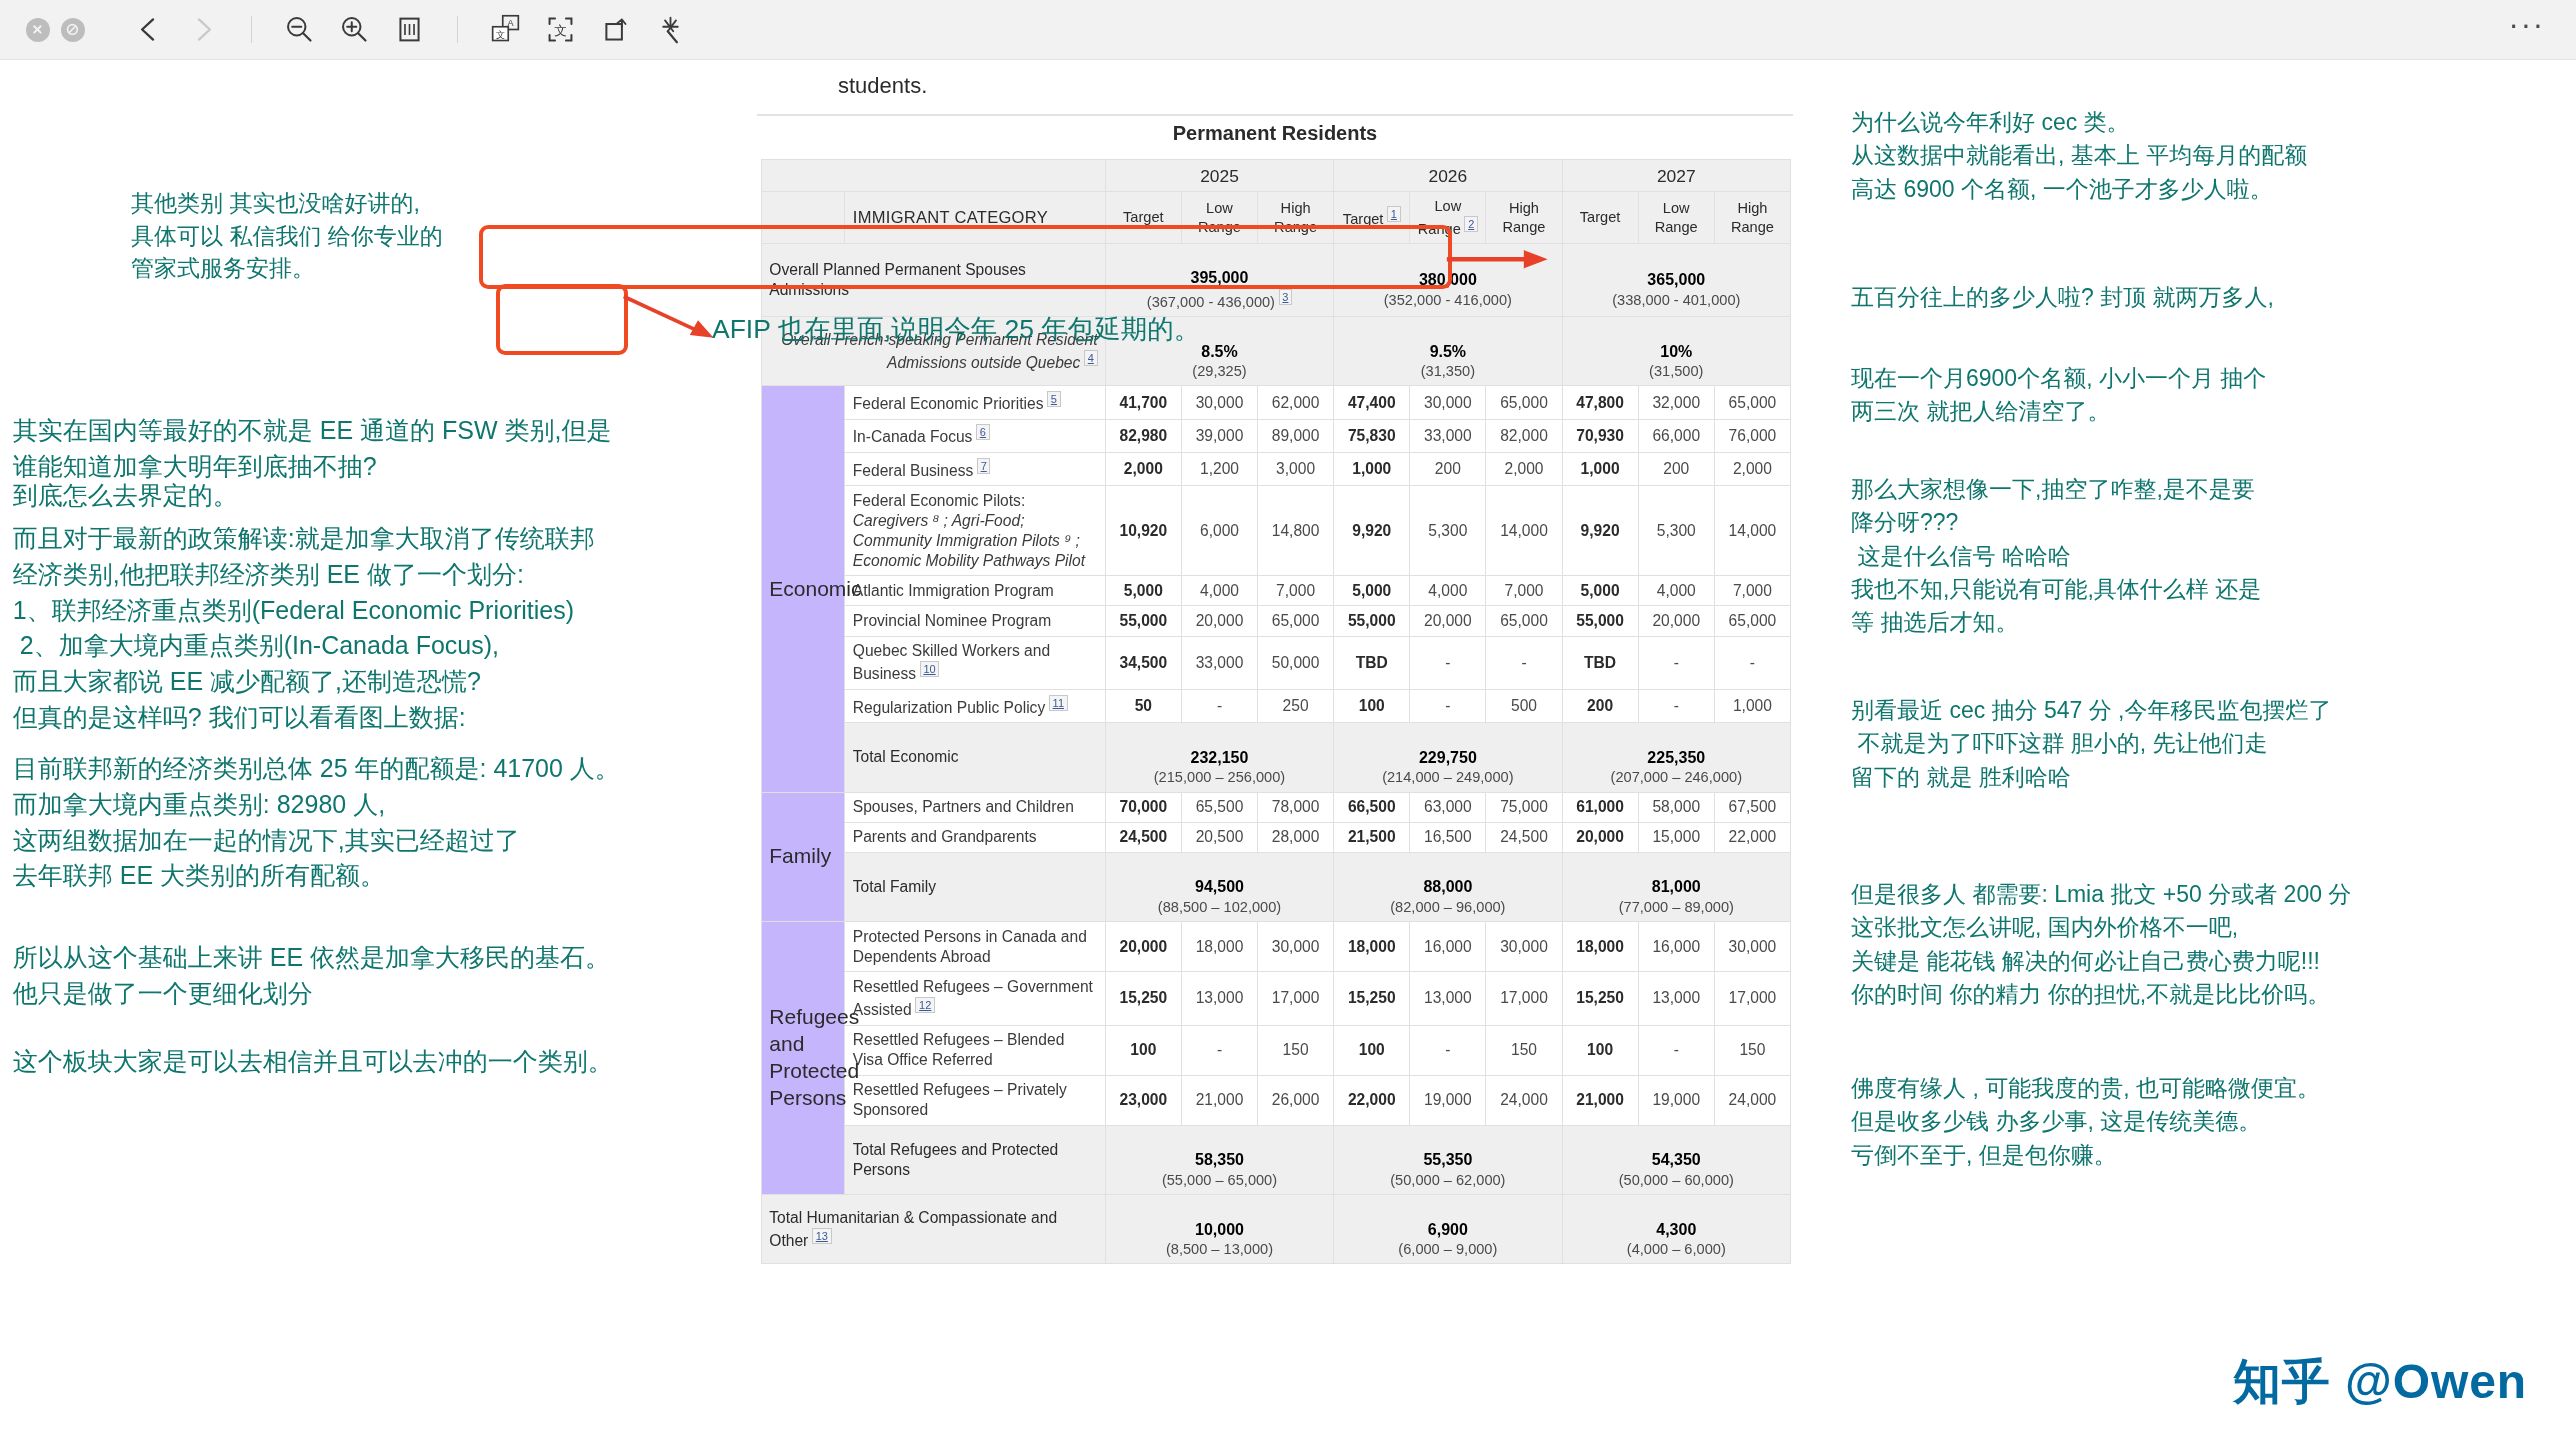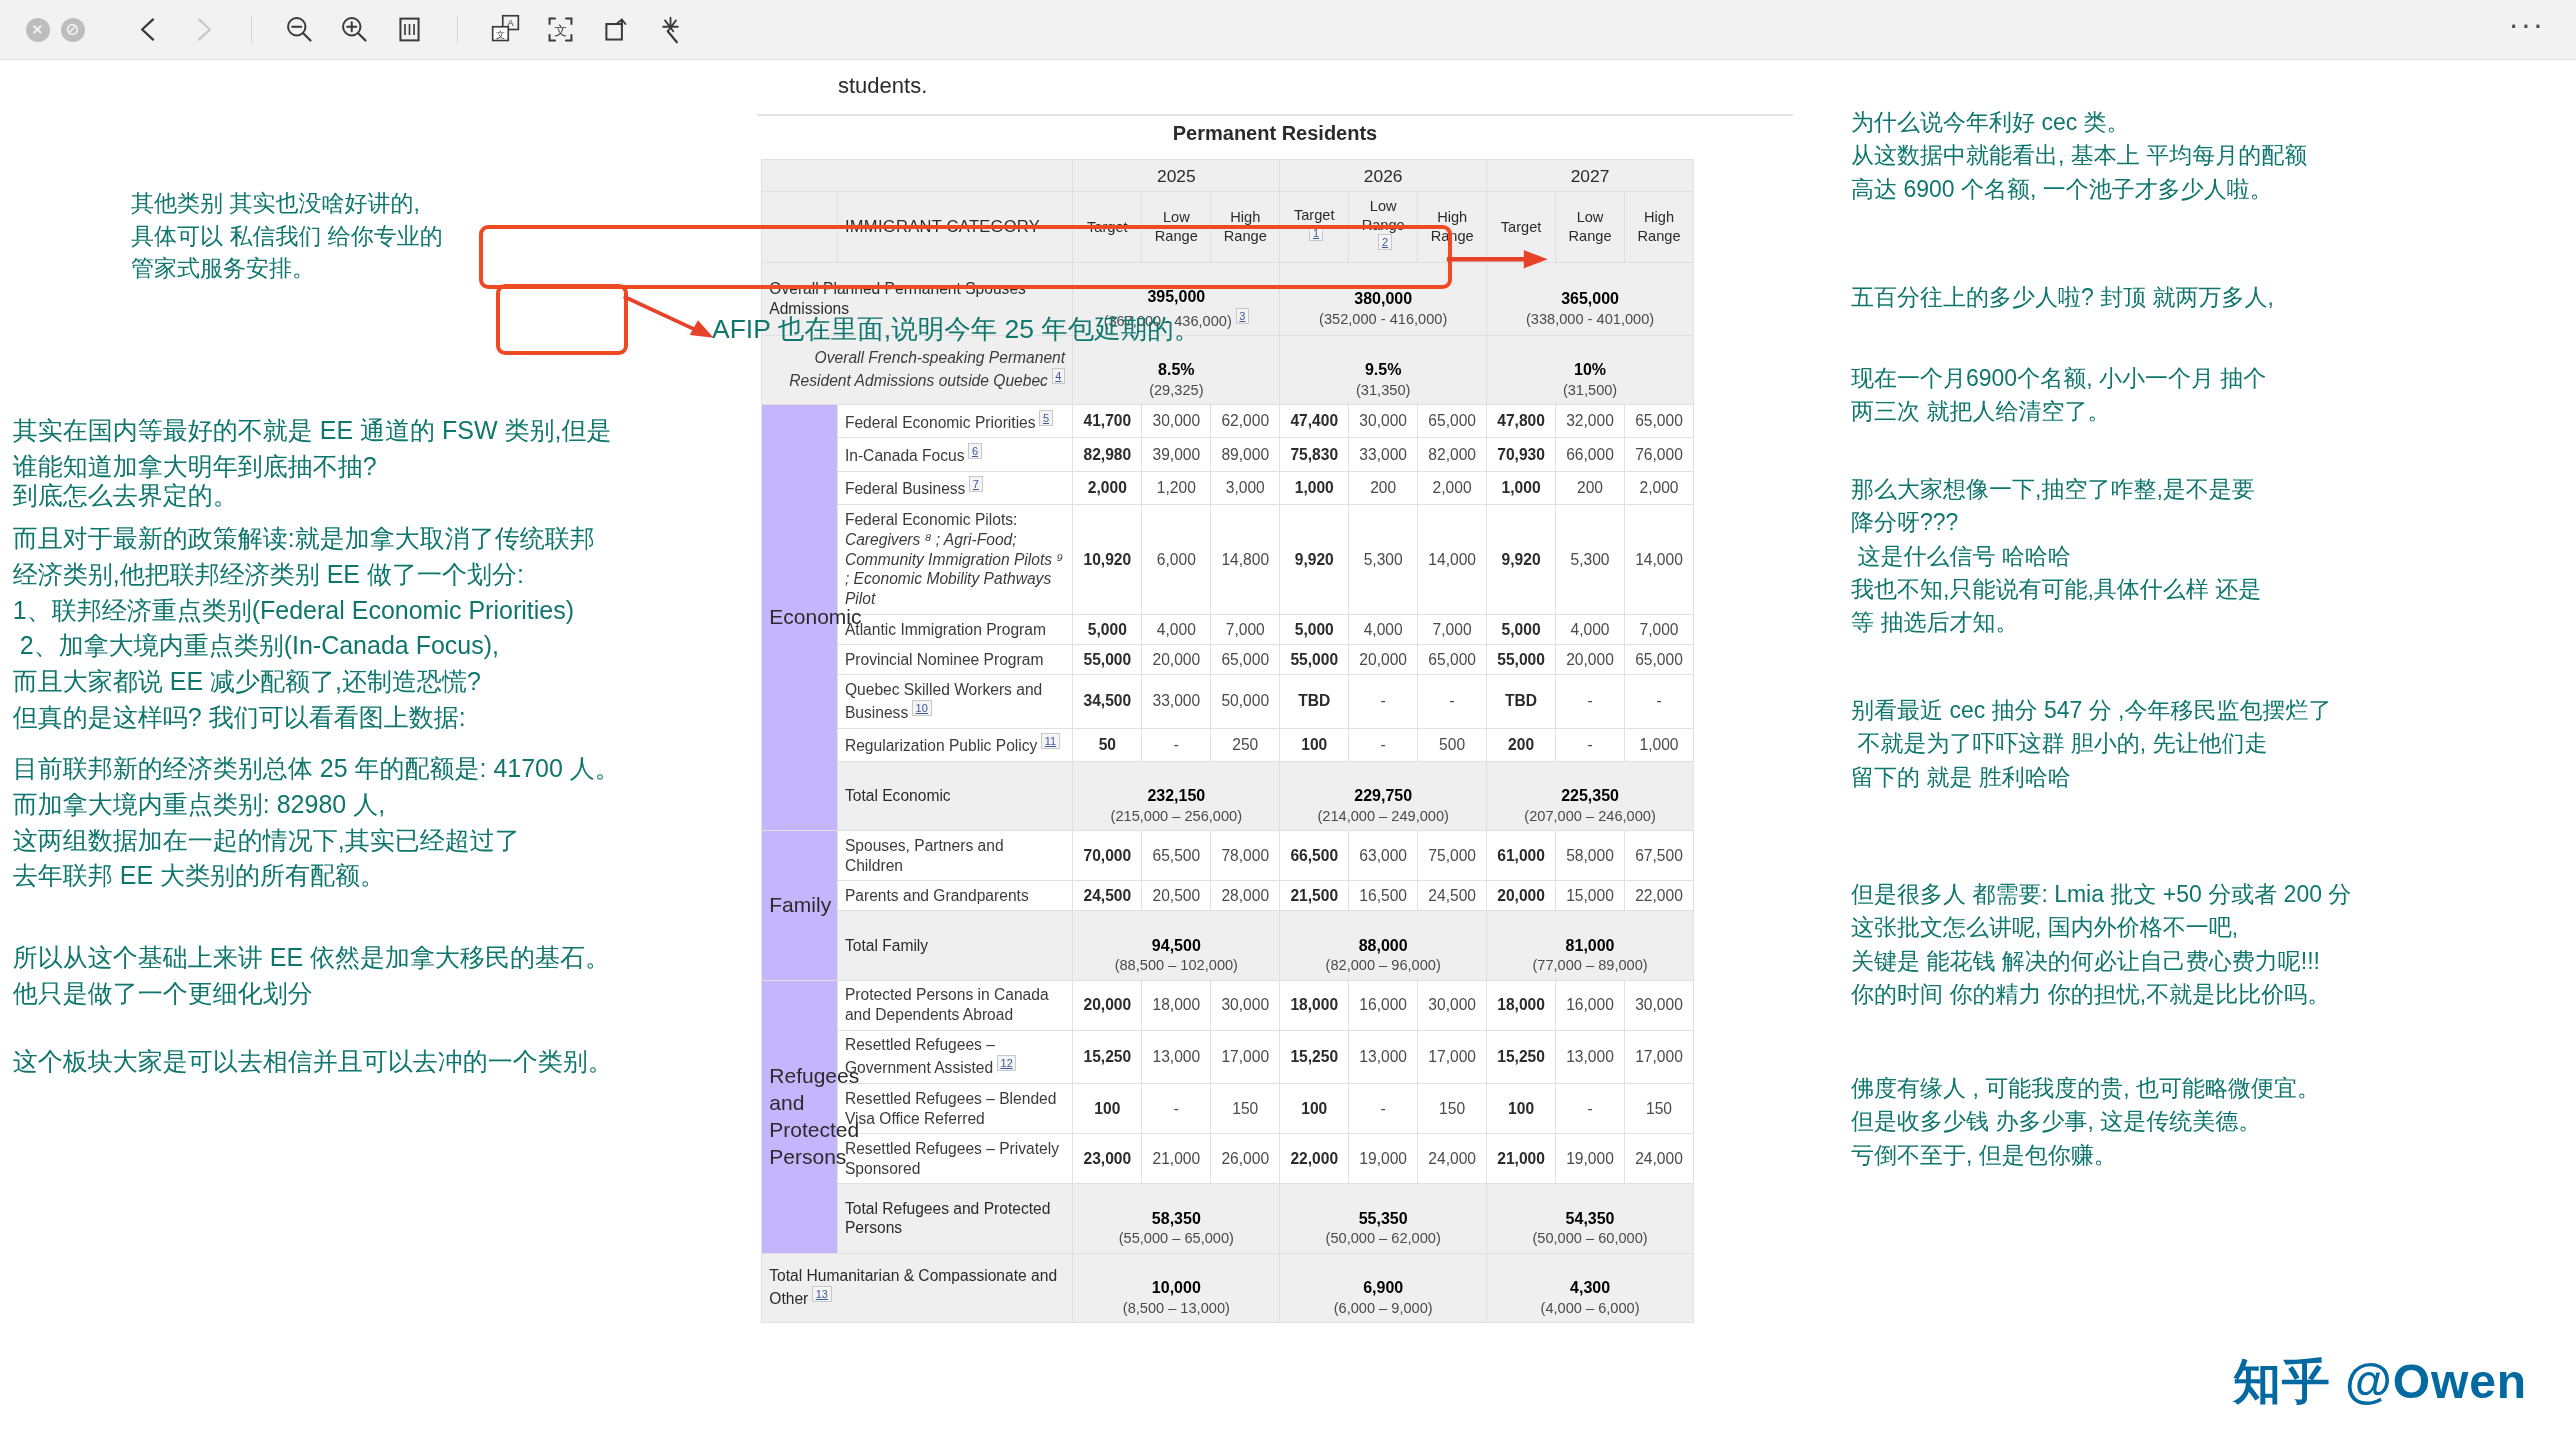--- a/index.html
+++ b/index.html
@@ -52,21 +52,21 @@
     background:#e3e3e3;
   }
 
   
   #tbl-title {
     position:absolute; left:757px; top:62px; width:1036px;
     text-align:center; font-size:20px; font-weight:bold; color:#2b2b2b;
   }
   table.pr {
     position:absolute; left:761px; top:99px;
-    width:933px; border-collapse:collapse;
+    width:1030px; border-collapse:collapse;
     font-size:15.6px; color:#3b3b3b;
     table-layout:fixed;
   }
   table.pr td, table.pr th {
     border:0.9px solid #e0e0e0;
     padding:4.6px 7.3px;
     vertical-align:middle;
     line-height:1.28;
     font-weight:normal;
   }

